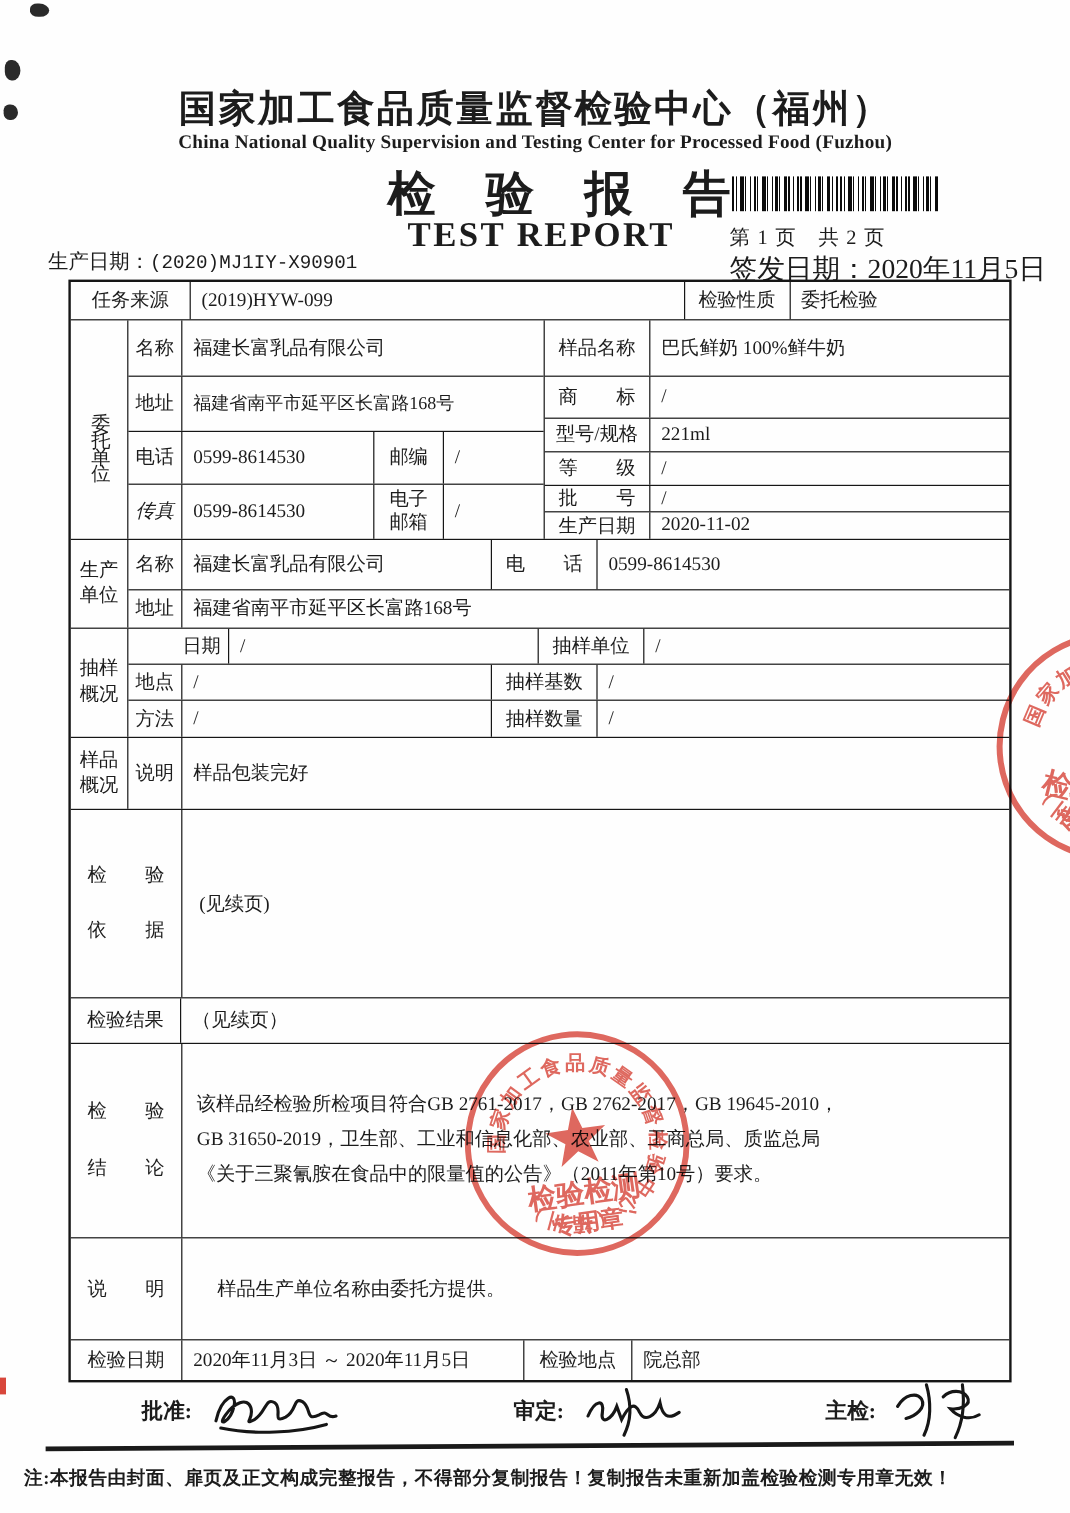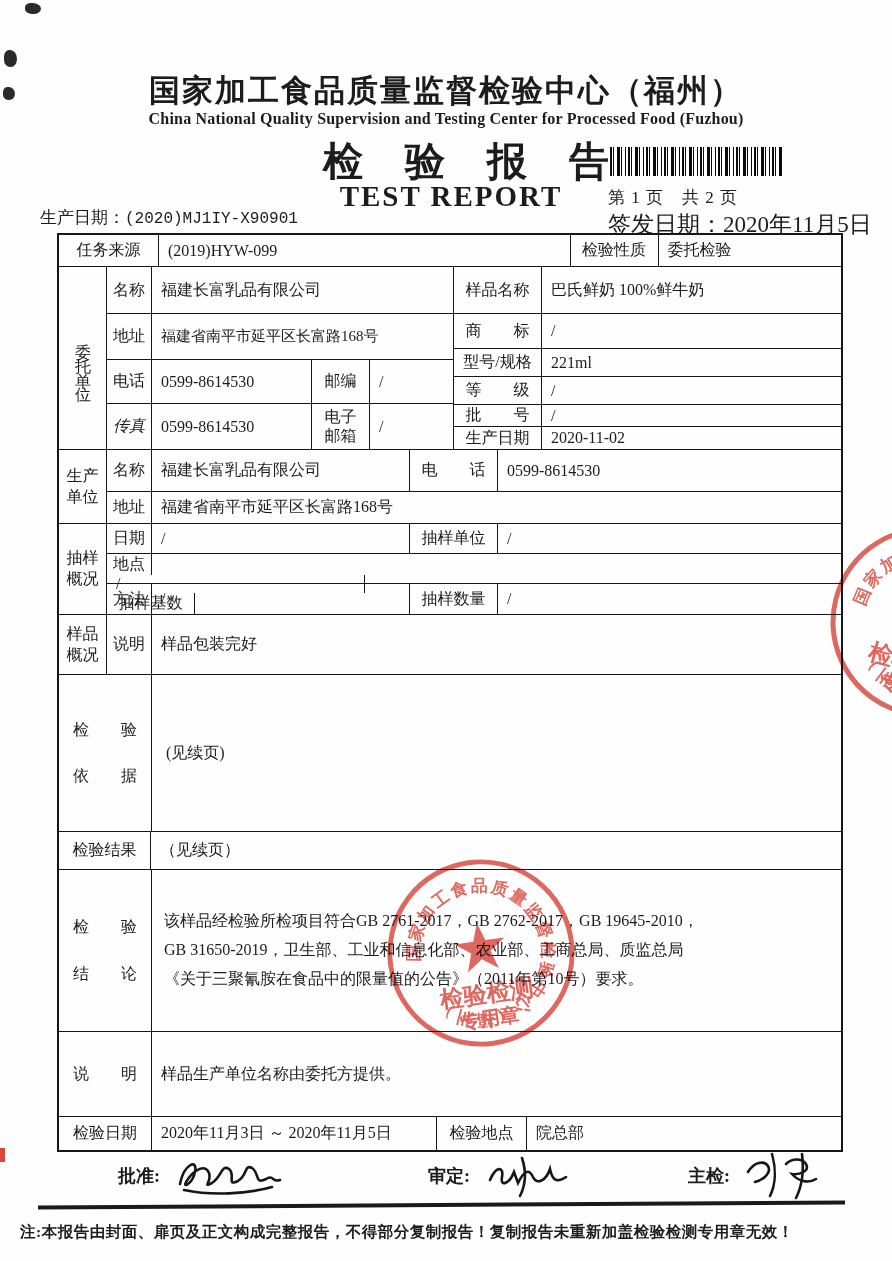--- a/index.html
+++ b/index.html
@@ -159,26 +159,26 @@
           <div class="td val last">福建省南平市延平区长富路168号</div>
         </div>
       </div>
     </div>
 
     <div class="tr" style="height:91px;">
       <div class="td lab pre" style="width:48px;line-height:1.3;">抽样
 概况</div>
       <div class="col">
         <div class="sub" style="height:30px;">
-          <div class="td lab" style="width:45px;">日期</div>
+          <div class="td lab" style="width:45px;margin-left:39px;">日期</div>
           <div class="td val" style="width:258px;flex:none;">/</div>
           <div class="td lab" style="width:88px;">抽样单位</div>
           <div class="td val last">/</div>
         </div>
-        <div class="sub" style="height:30px;flex-direction:column;">
+        <div class="sub" style="height:30px;">
           <div class="td lab" style="width:45px;">地点</div>
           <div class="td val" style="width:258px;flex:none;">/</div>
           <div class="td lab" style="width:88px;">抽样基数</div>
           <div class="td val last">/</div>
         </div>
         <div class="sub">
           <div class="td lab" style="width:45px;">方法</div>
           <div class="td val" style="width:258px;flex:none;">/</div>
           <div class="td lab" style="width:88px;">抽样数量</div>
           <div class="td val last">/</div>
@@ -209,21 +209,21 @@
     </div>
 
     <div class="tr" style="height:162px;">
       <div class="td lab pre lh" style="width:93px;">检　　验
 结　　论</div>
       <div class="td pre" style="flex:1;padding:10px 12px;line-height:1.8;font-size:16px;align-items:center;">该样品经检验所检项目符合GB 2761-2017，GB 2762-2017，GB 19645-2010，
 GB 31650-2019，卫生部、工业和信息化部、农业部、工商总局、质监总局
 《关于三聚氰胺在食品中的限量值的公告》（2011年第10号）要求。</div>
     </div>
 
-    <div class="tr" style="height:85px;">
+    <div class="tr" style="height:85px;gap:20px;">
       <div class="td lab" style="width:93px;">说　　明</div>
       <div class="td val">样品生产单位名称由委托方提供。</div>
     </div>
 
     <div class="tr" style="height:33px;">
       <div class="td lab" style="width:93px;">检验日期</div>
       <div class="td val" style="width:285px;flex:none;">2020年11月3日 ～ 2020年11月5日</div>
       <div class="td lab" style="width:90px;">检验地点</div>
       <div class="td val">院总部</div>
     </div>

